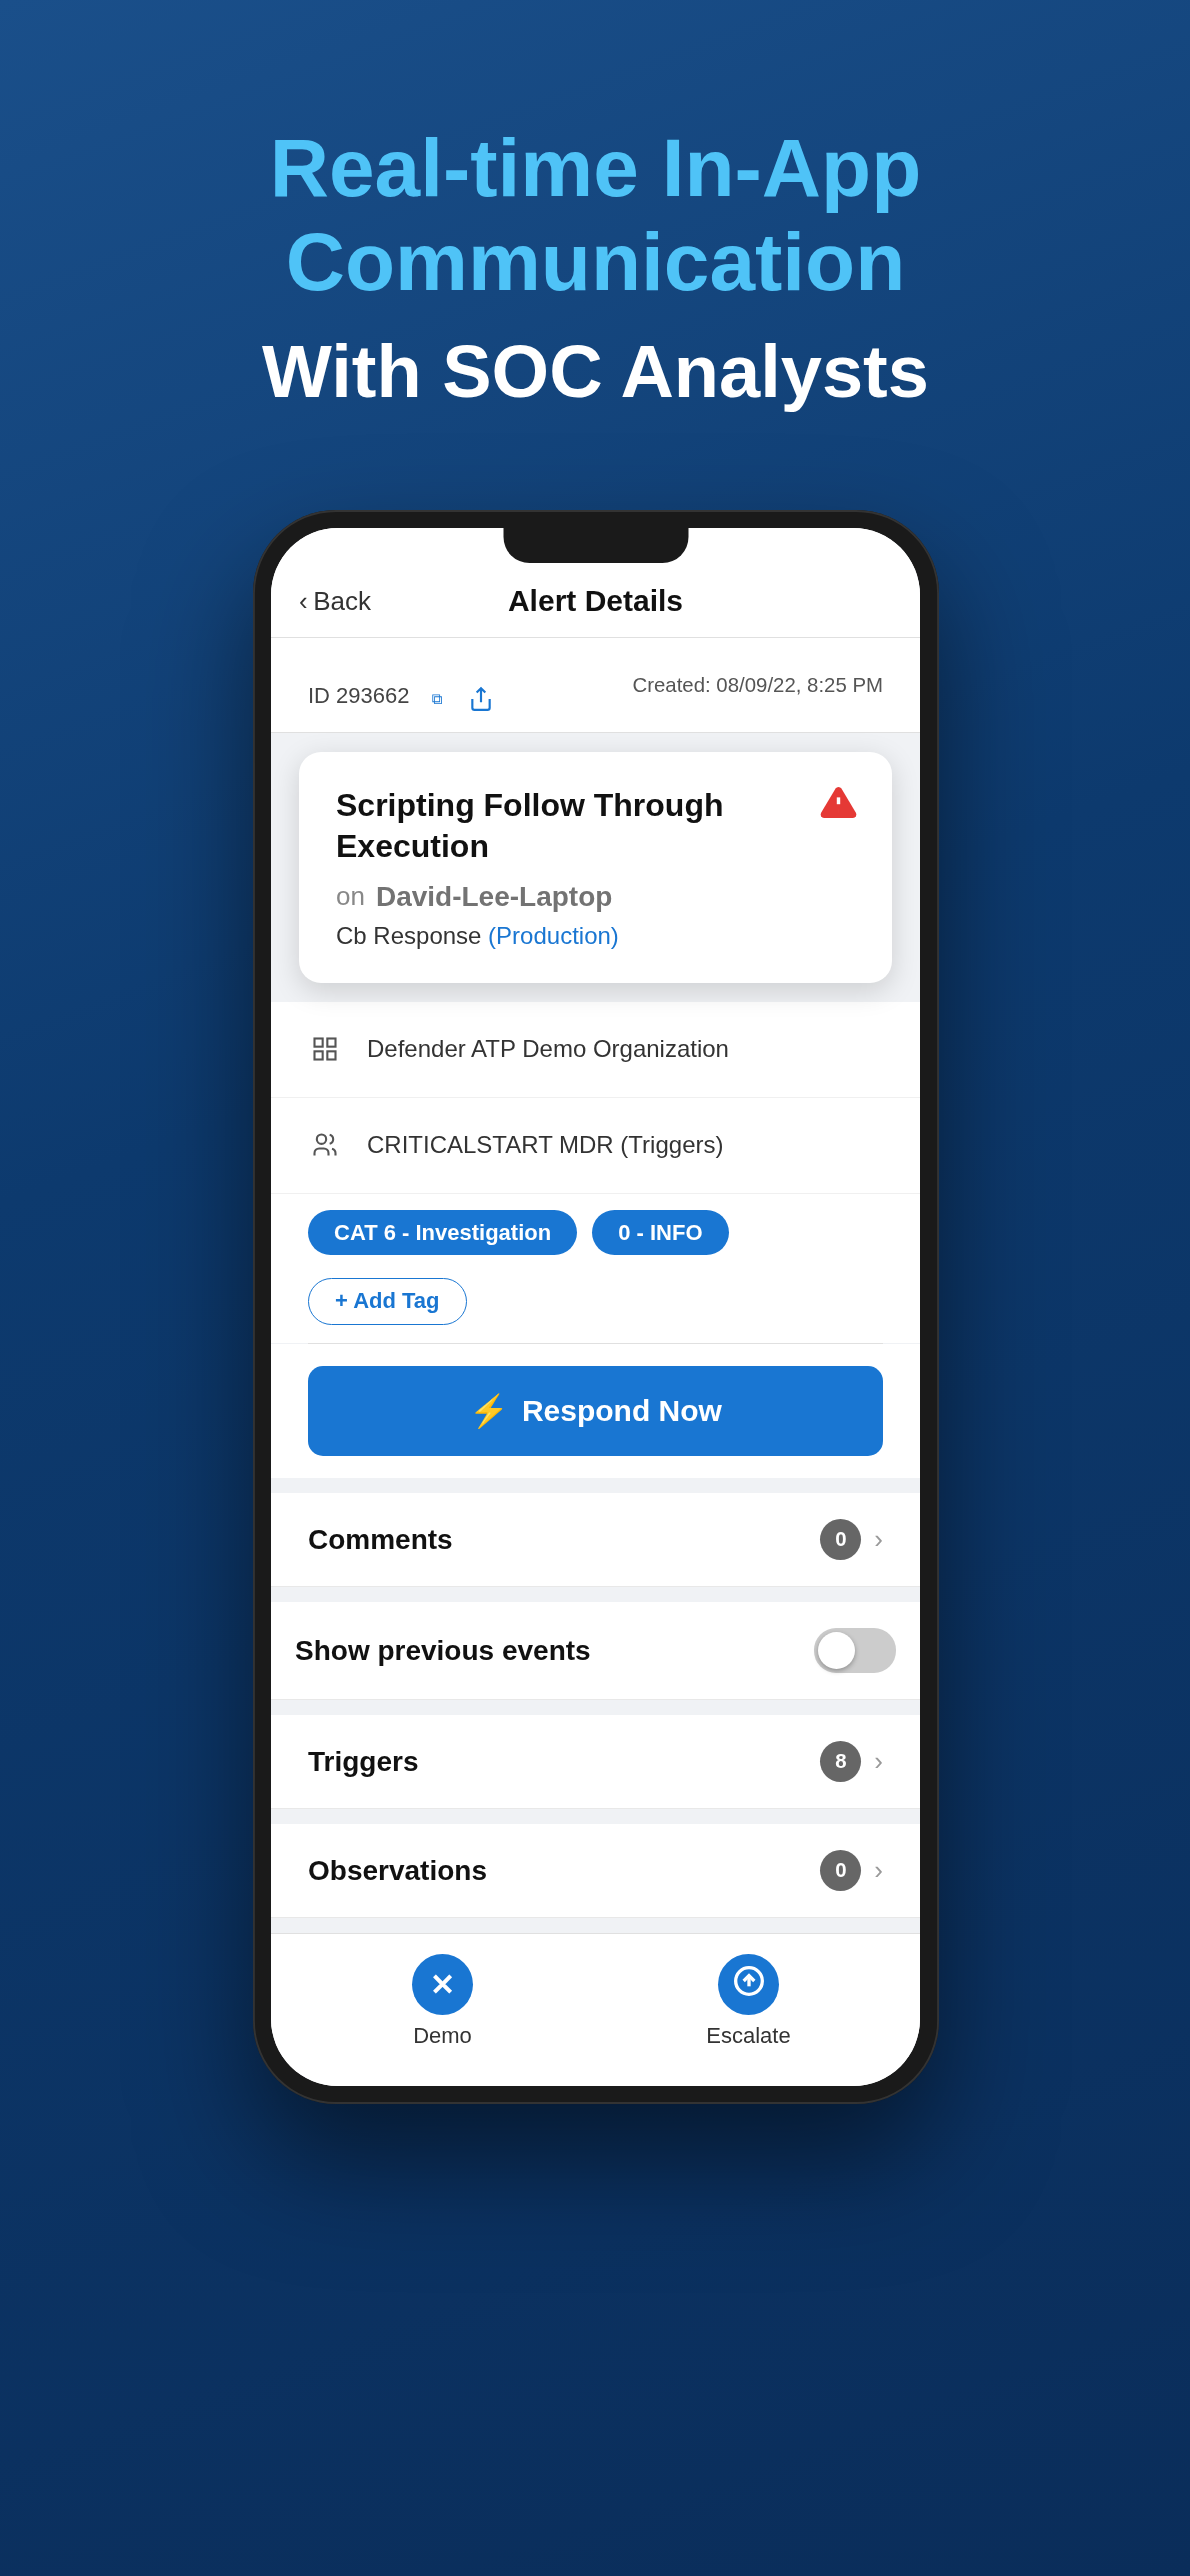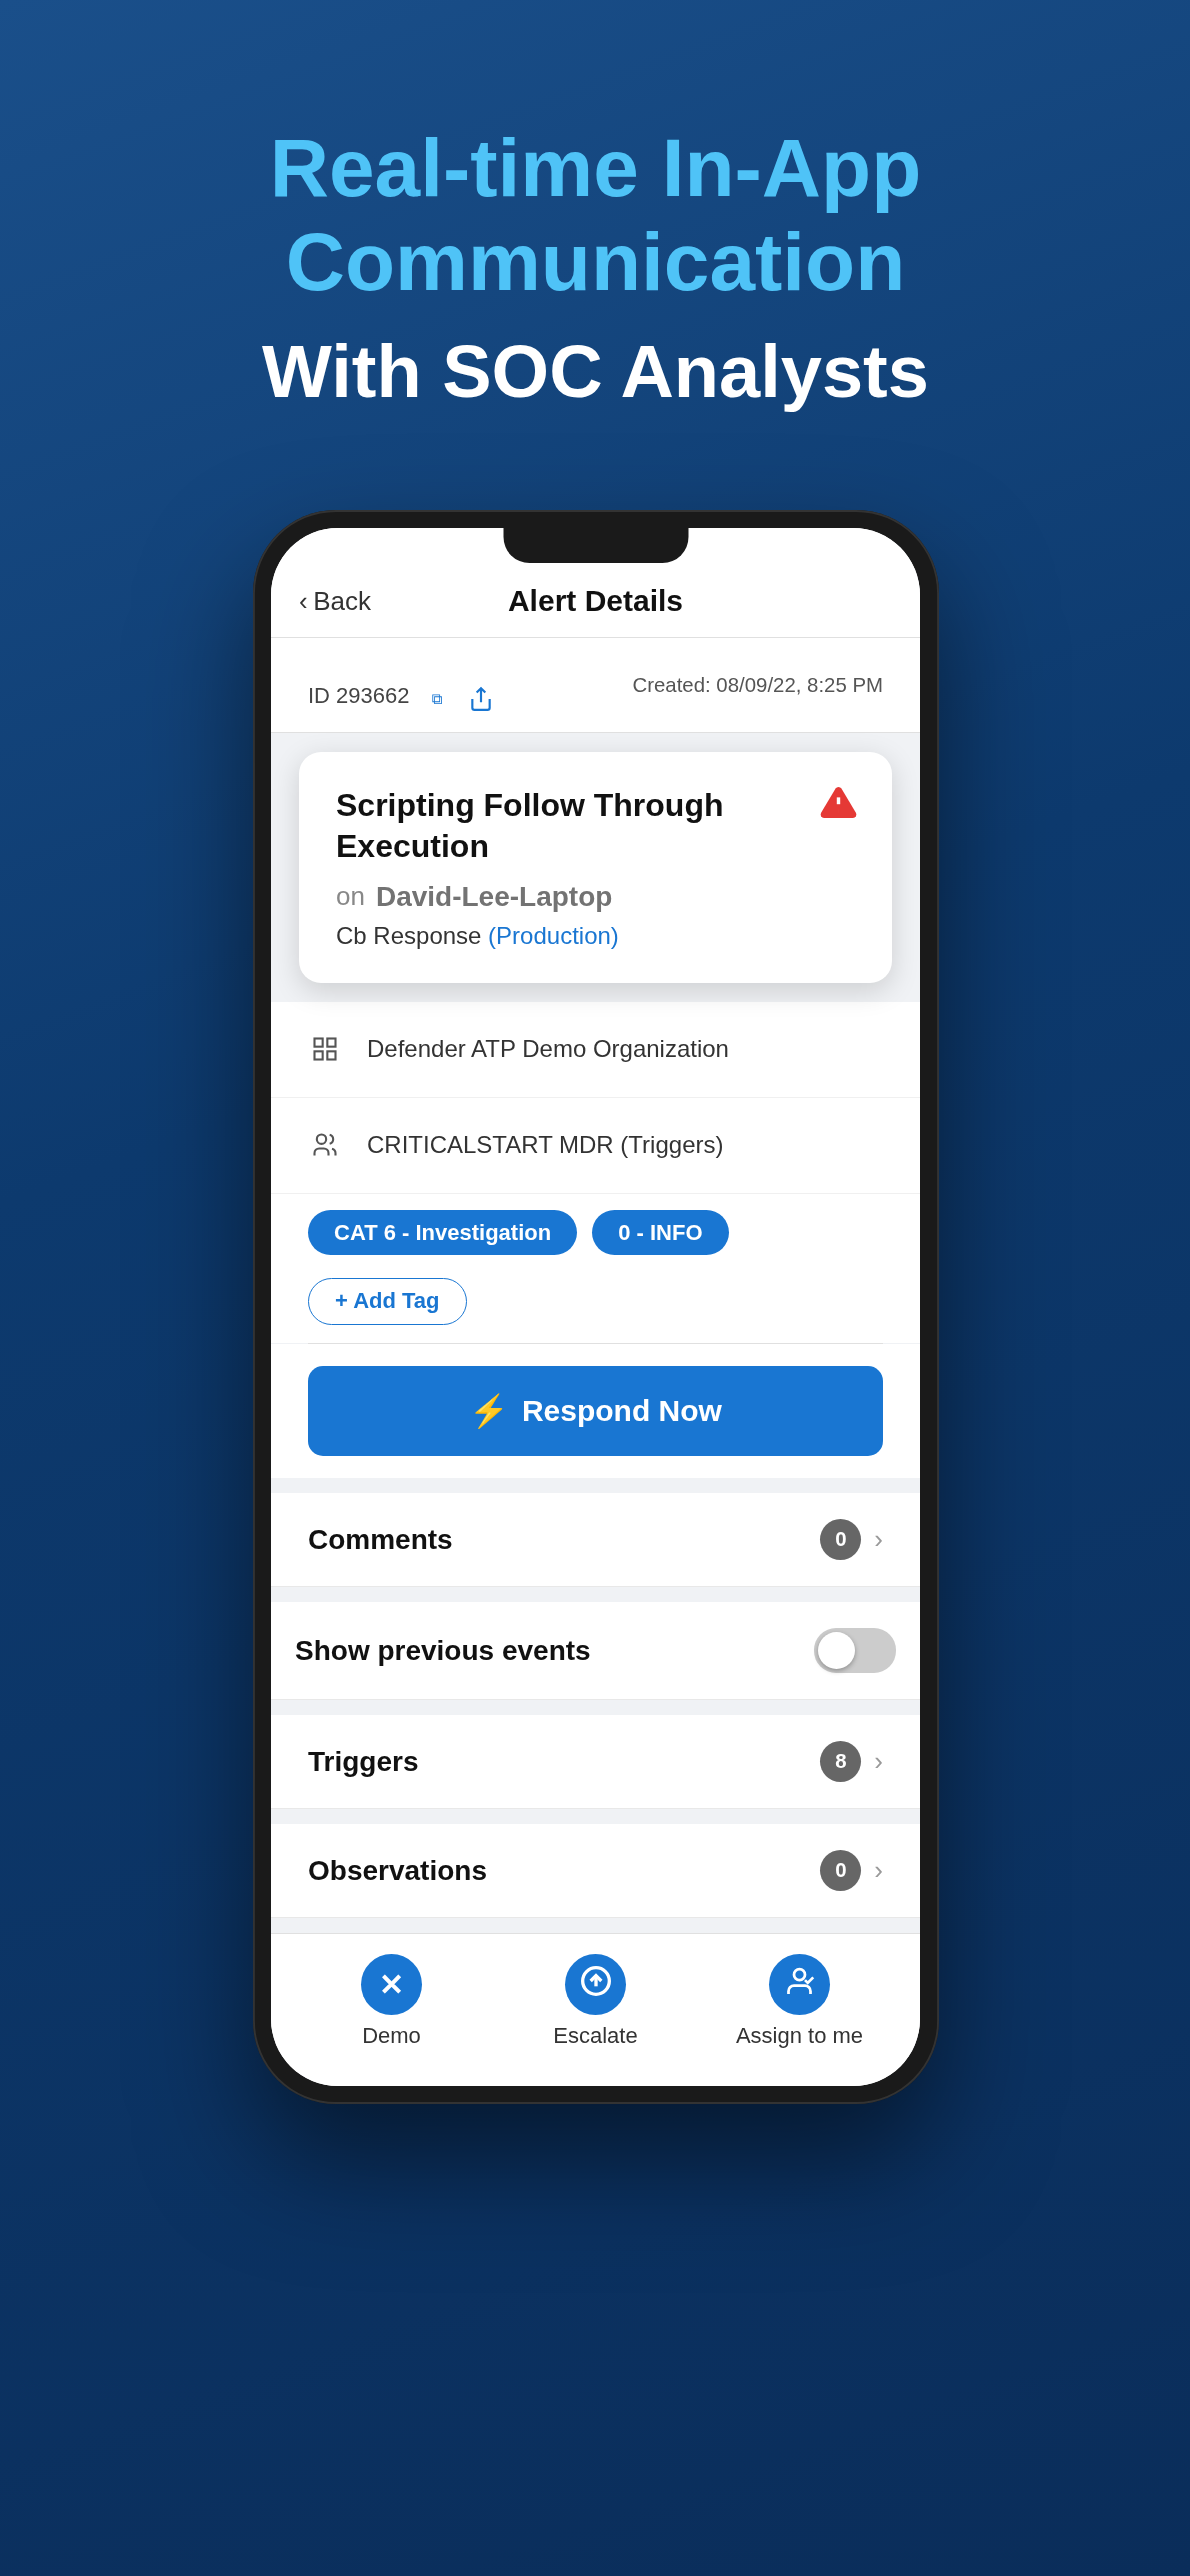--- a/index.html
+++ b/index.html
@@ -548,31 +548,19 @@
               <span>
                 <svg width="32" height="32" viewBox="0 0 24 24" fill="none" stroke="white" stroke-width="2.5">
                   <circle cx="12" cy="12" r="10"></circle>
                   <polyline points="12 8 12 16"></polyline>
                   <polyline points="8 12 12 8 16 12"></polyline>
                 </svg>
               </span>
             </div>
             <span class="bottom-nav-label">Escalate</span>
           </div>
-          <div class="bottom-nav-item">
-            <div class="bottom-nav-icon-wrap">
-              <span>
-                <svg width="33" height="33" viewBox="0 0 24 24" fill="none" stroke="white" stroke-width="2">
-                  <path d="M20 21v-2a4 4 0 00-4-4H8a4 4 0 00-4 4v2"></path>
-                  <circle cx="12" cy="7" r="4"></circle>
-                  <polyline points="16 11 18 13 22 9" stroke="white" stroke-width="2"></polyline>
-                </svg>
-              </span>
-            </div>
-            <span class="bottom-nav-label">Assign to me</span>
-          </div>
         </div>
 
       </div>
     </div>
   </div>
 </div>
 
 
 </body></html>

